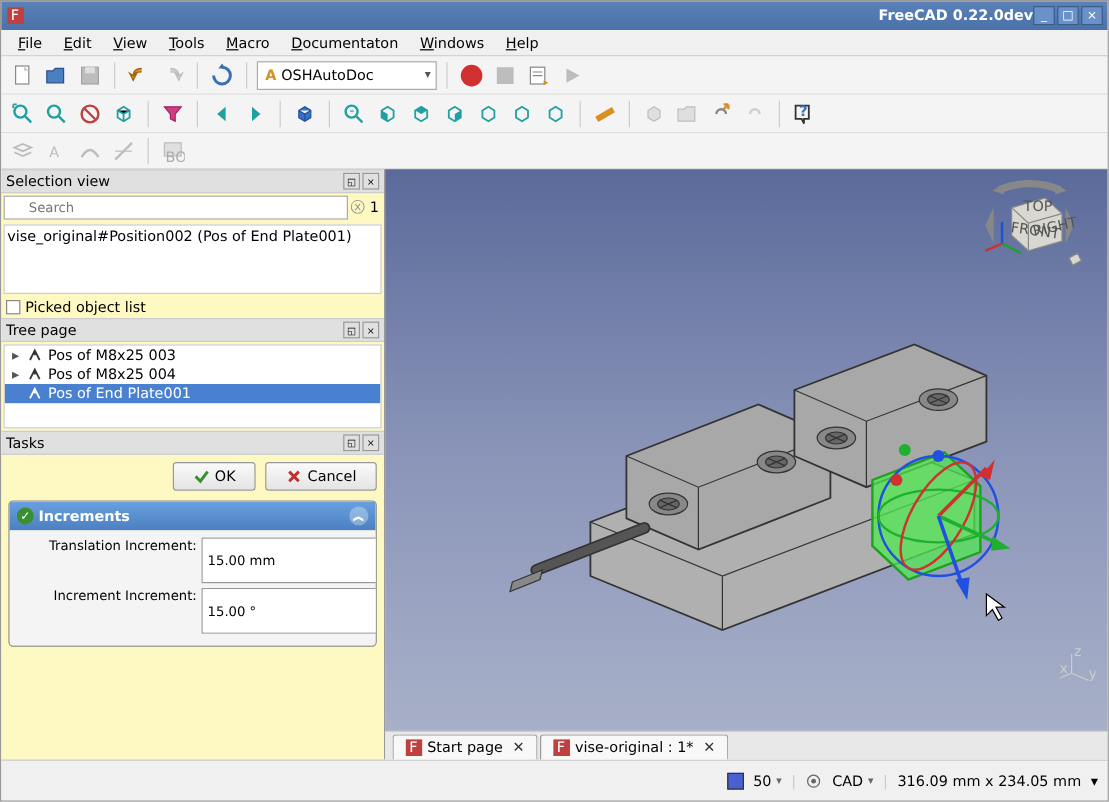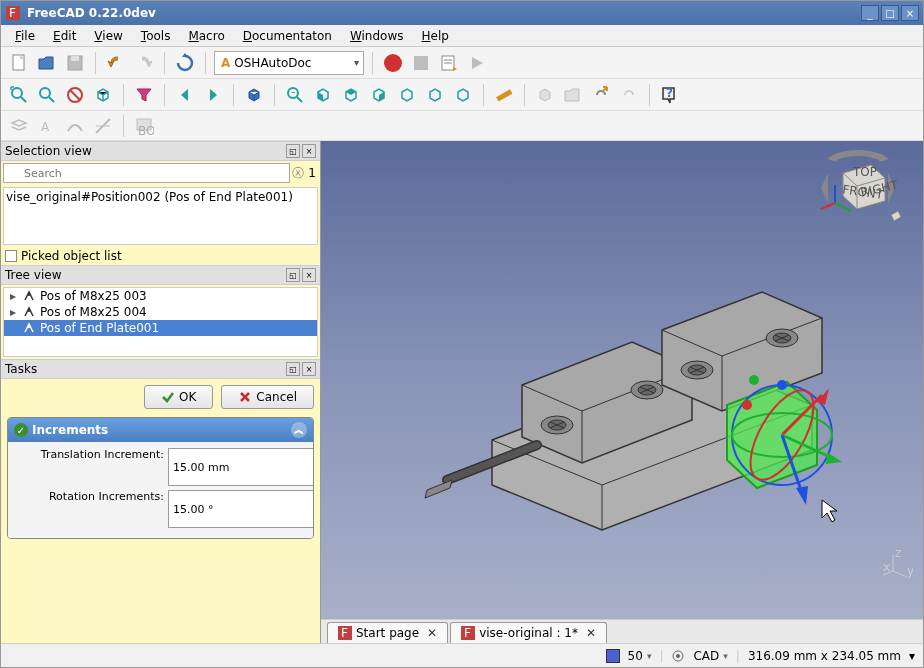--- a/index.html
+++ b/index.html
@@ -1,19 +1,19 @@
 <!DOCTYPE html>
 <html><head>
 <meta charset="utf-8">
 <style>
 * { box-sizing: border-box; margin: 0; padding: 0; font-family: "DejaVu Sans", Arial, sans-serif; font-size: 12px; }
 body { width: 924px; height: 668px; background: #e8e8e8; display: flex; flex-direction: column; border: 1px solid #999; }
 .titlebar { height: 24px; background: linear-gradient(#5a82b8, #4a72a8); color: #fff; display: flex; align-items: center; padding: 0 4px; }
 .titlebar .icon { width: 16px; height: 16px; margin-right: 6px; display: flex; align-items: center; justify-content: center; }
-.titlebar .title { flex: 1; text-align: left; font-weight: bold; }
+.titlebar .title { flex: 1; text-align: right; font-weight: bold; }
 .titlebar .win-btns { display: flex; gap: 2px; }
 .titlebar .win-btn { width: 18px; height: 16px; background: #6a92c8; border: 1px solid #3a5a88; display: flex; align-items: center; justify-content: center; color: #fff; font-size: 10px; cursor: pointer; }
 .menubar { height: 22px; background: #f0f0f0; display: flex; align-items: center; padding: 0 6px; gap: 2px; border-bottom: 1px solid #ccc; }
 .menubar .menu { padding: 14px 8px; cursor: pointer; }
 .menubar .menu u { text-decoration: underline; }
 .toolbar { height: 32px; background: #f4f4f4; display: flex; align-items: center; padding: 0 6px; gap: 4px; border-bottom: 1px solid #ddd; }
 .toolbar .tb-btn { width: 24px; height: 24px; display: flex; align-items: center; justify-content: center; cursor: pointer; border-radius: 3px; }
 .toolbar .sep { width: 1px; height: 22px; background: #ccc; margin: 0 4px; }
 .toolbar .combo { height: 24px; border: 1px solid #aaa; background: #fff; padding: 0 20px 0 6px; display: flex; align-items: center; min-width: 150px; position: relative; cursor: pointer; }
 .toolbar .combo::after { content: "▾"; position: absolute; right: 4px; font-size: 10px; color: #555; }
@@ -51,21 +51,21 @@
 .field-row .spinbox input { flex: 1; border: none; padding: 0 4px; font-size: 11px; }
 .viewport { flex: 1; display: flex; flex-direction: column; position: relative; }
 .view3d { flex: 1; background: linear-gradient(#5a6a9a 0%, #8a94b8 50%, #a8b0c8 100%); position: relative; overflow: hidden; }
 .navcube { position: absolute; top: 2px; right: 20px; width: 90px; height: 90px; }
 .axes-small { position: absolute; bottom: 40px; right: 10px; }
 .vise-placeholder { position: absolute; left: 50%; top: 50%; transform: translate(-50%, -50%); }
 .tab-bar { height: 24px; background: #e8e8e8; display: flex; align-items: flex-end; padding: 0 6px; border-top: 1px solid #ccc; }
 .tab { padding: 3px 10px; background: #f8f8f8; border: 1px solid #999; border-bottom: none; margin-right: 2px; display: flex; align-items: center; gap: 4px; font-size: 11px; cursor: pointer; border-radius: 3px 3px 0 0; }
 .tab .ticn2 { width: 14px; height: 14px; }
 .tab .cls { font-size: 12px; color: #333; cursor: pointer; margin-left: 4px; }
-.statusbar { height: 24px; background: #f0f0f0; border-top: 1px solid #ccc; display: flex; align-items: center; padding: 0 8px; gap: 8px; font-size: 11px; }
+.statusbar { height: 34px; background: #f0f0f0; border-top: 1px solid #ccc; display: flex; align-items: center; padding: 0 8px; gap: 8px; font-size: 11px; }
 .statusbar .spacer { flex: 1; }
 .statusbar .sq { width: 14px; height: 14px; background: #4a60d0; border: 1px solid #333; }
 .statusbar .dd { display: flex; align-items: center; gap: 2px; cursor: pointer; }
 .statusbar .dd::after { content: "▾"; font-size: 9px; margin-left: 2px; color: #666; }
 svg { display: block; }
 </style>
 </head>
 <body>
 
 <div class="titlebar">
@@ -332,21 +332,21 @@
     </div>
     <div class="sel-list">
       <div>vise_original#Position002 (Pos of End Plate001)</div>
     </div>
     <div class="picked-row">
       <div class="chk"></div>
       <span>Picked object list</span>
     </div>
 
     <div class="pane-header">
-      <span class="hdr-txt">Tree view</span>
+      <span class="hdr-txt">Tree page</span>
       <span class="hdr-btn">◱</span>
       <span class="hdr-btn">×</span>
     </div>
     <div class="tree-list">
       <div class="tree-item">
         <span class="exp">▸</span>
         <span class="ticn">
             <svg width="14" height="14" viewBox="0 0 14 14">
               <path d="M3 11 L7 3 L11 11 M7 3 L7 7" stroke="#333" stroke-width="1.5" fill="none"></path>
             </svg>
@@ -401,21 +401,21 @@
         </div>
         <div class="section-body">
           <div class="field-row">
             <label>Translation Increment:</label>
             <div class="spinbox">
               <input value="15.00 mm" style="">
 
             </div>
           </div>
           <div class="field-row">
-            <label>Rotation Increments:</label>
+            <label>Increment Increment:</label>
             <div class="spinbox">
               <input value="15.00 °" style="">
 
             </div>
           </div>
         </div>
       </div>
     </div>
   </div>
 

